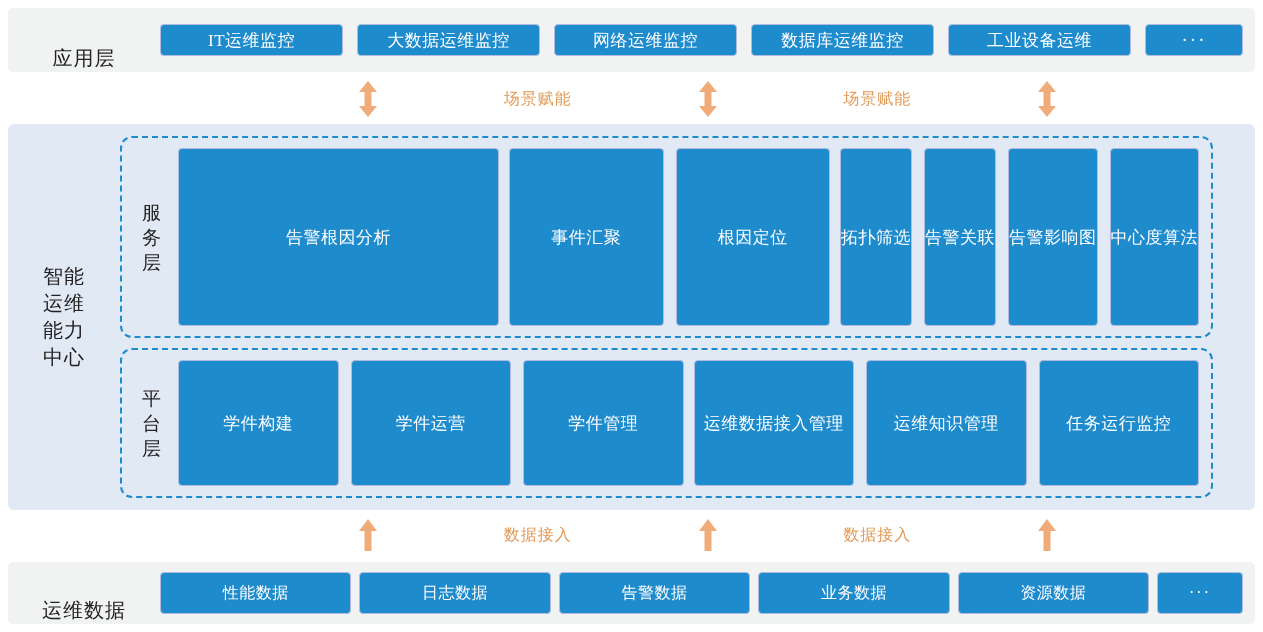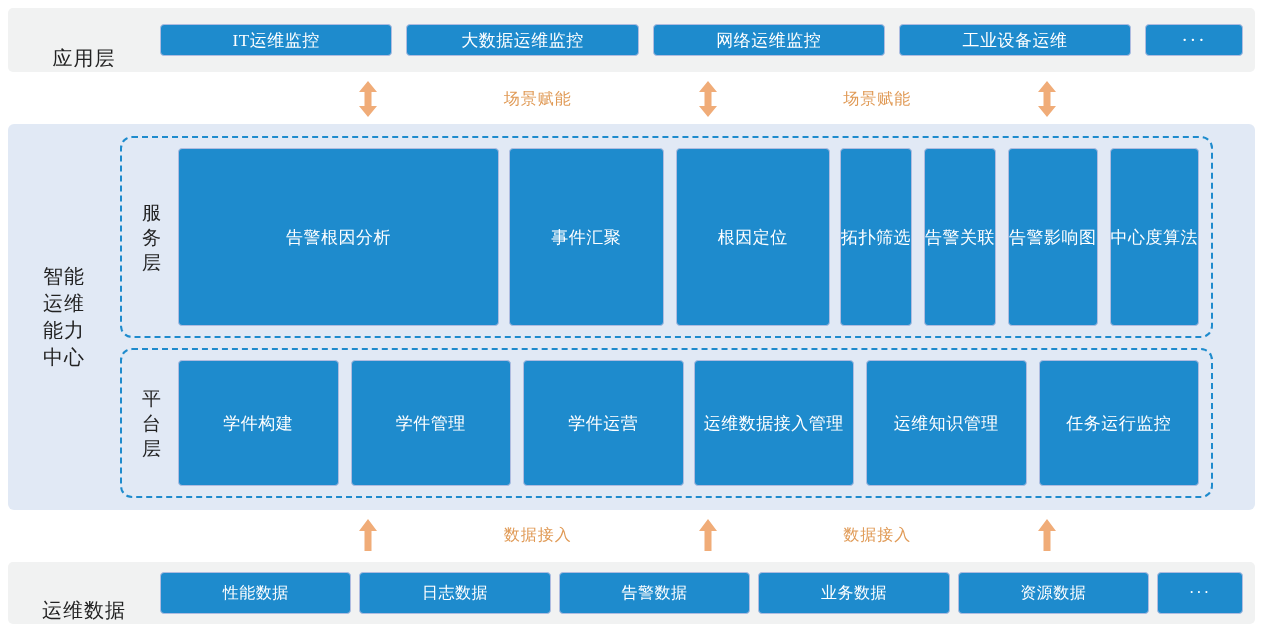--- a/index.html
+++ b/index.html
@@ -166,20 +166,21 @@
 </style>
 </head>
 <body>
 
 <div class="band" id="app-band">
   <div class="band-label">应用层</div>
   <div class="band-boxes" id="app-boxes">
       <div class="bluebox">IT运维监控</div>
       <div class="bluebox">大数据运维监控</div>
       <div class="bluebox">网络运维监控</div>
+      <div class="bluebox">数据库运维监控</div>
       <div class="bluebox">工业设备运维</div>
       <div class="bluebox ellipsis">···</div>
     </div>
 </div>
 
 <div class="connector" id="top-connector">
   <div class="connector-spacer"></div>
   <div class="connector-track" id="top-track">
       <div class="conn-item" style="left: 19%;">
         <svg class="arrow-svg" width="20" height="36" viewBox="0 0 20 36" xmlns="http://www.w3.org/2000/svg">
@@ -233,22 +234,22 @@
       </div>
       <div class="dashgroup platform">
         <div class="group-label">
           <div>平</div>
           <div>台</div>
           <div>层</div>
         </div>
         <div class="group-rows">
           <div class="group-row">
             <div class="bluebox">学件构建</div>
+            <div class="bluebox">学件运营</div>
             <div class="bluebox">学件管理</div>
-            <div class="bluebox">学件运营</div>
           </div>
           <div class="group-row">
             <div class="bluebox">运维数据接入管理</div>
             <div class="bluebox">运维知识管理</div>
             <div class="bluebox">任务运行监控</div>
           </div>
         </div>
       </div>
     </div>
 </div>

